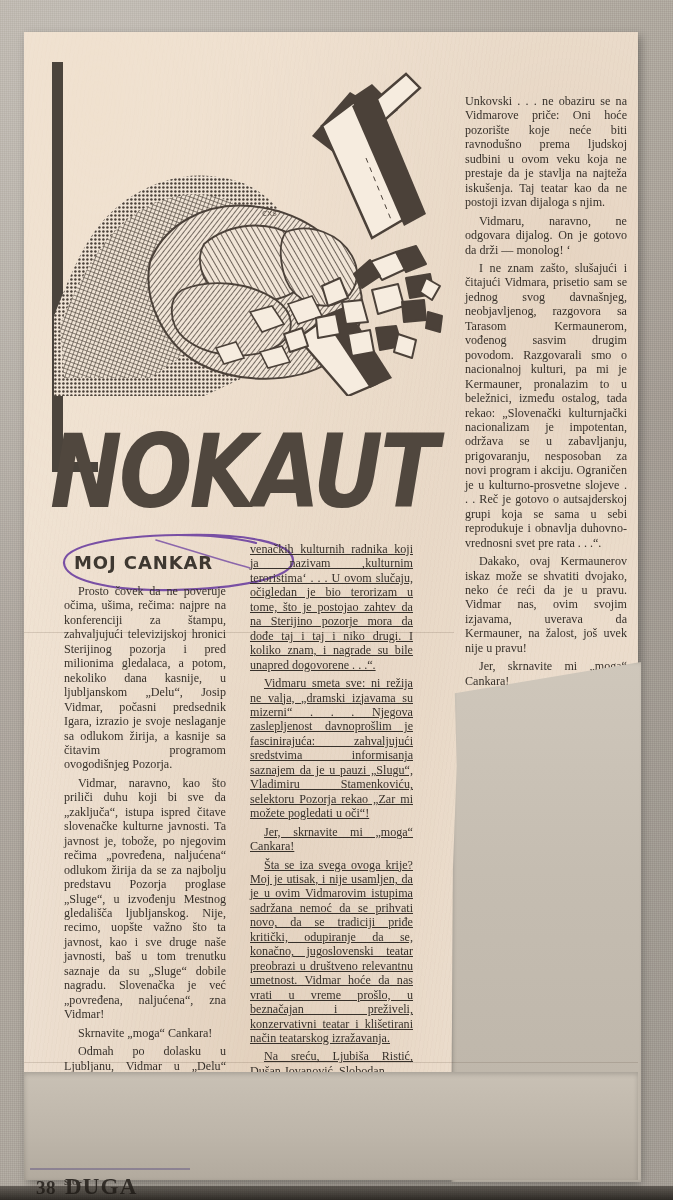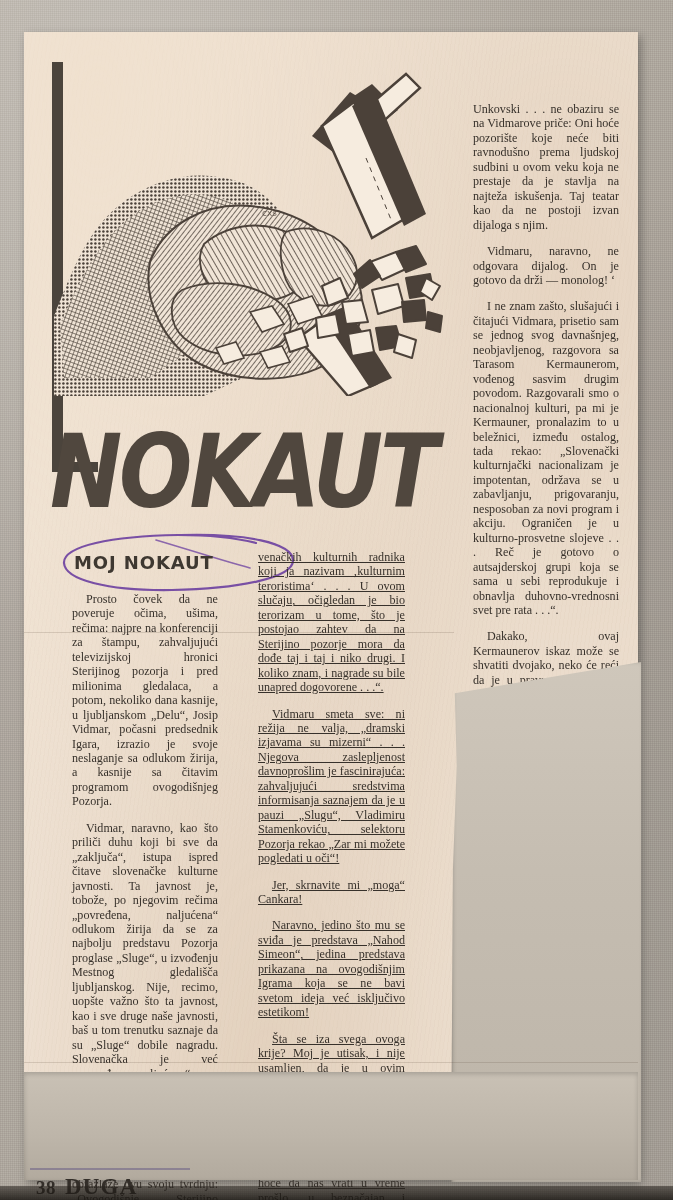--- a/index.html
+++ b/index.html
@@ -146,21 +146,21 @@
     position: absolute;
     font-family: "Liberation Serif", serif;
     font-size: 12.1px;
     line-height: 14.45px;
     color: #37312b;
     text-align: justify;
     text-justify: inter-word;
     hyphens: manual;
     -webkit-hyphens: manual;
   }
-  .col p { margin: 12px; text-indent: 14px; }
+  .col p { margin: 4px; text-indent: 14px; }
   .col p.noind { text-indent: 0; }
   .col p + p { margin-top: 0; }
 
   #col1 { left: 36px;  top: 548px; width: 170px; }
   #col2 { left: 222px; top: 506px; width: 171px; text-decoration: underline; }
   #col3 { left: 437px; top: 58px;  width: 170px; }
 
   
   #footer {
     position: absolute;
@@ -287,34 +287,33 @@
 
   <div id="nokaut">NOKAUT</div>
 
   <svg id="ink-oval" viewBox="0 0 236 62">
     <path d="M120 5 C 186 3, 232 13, 233 30 C 234 48, 178 59, 112 60
              C 48 61, 5 50, 4 33 C 3 16, 52 6, 118 5
              C 150 5, 176 8, 196 13" fill="none" stroke="#6b3fa0" stroke-width="2.2" stroke-linecap="round" opacity=".9"></path>
     <path d="M96 10 C 130 20, 160 30, 190 38" fill="none" stroke="#6b3fa0" stroke-width="1.6" stroke-linecap="round" opacity=".75"></path>
   </svg>
 
-  <div id="kicker">MOJ NOKAUT</div>
+  <div id="kicker">MOJ CANKAR</div>
 
   <div class="col" id="col1">
     <p>Prosto čovek da ne poveruje očima, ušima, rečima: najpre na konferenciji za štampu, zahvaljujući televizijskoj hronici Sterijinog pozorja i pred milionima gledalaca, a potom, nekoliko dana kasnije, u ljubljanskom „Delu“, Josip Vidmar, počasni predsednik Igara, izrazio je svoje neslaganje sa odlukom žirija, a kasnije sa čitavim programom ovogodišnjeg Pozorja.</p>
     <p>Vidmar, naravno, kao što priliči duhu koji bi sve da „zaključa“, istupa ispred čitave slovenačke kulturne javnosti. Ta javnost je, tobože, po njegovim rečima „povređena, naljućena“ odlukom žirija da se za najbolju predstavu Pozorja proglase „Sluge“, u izvođenju Mestnog gledališča ljubljanskog. Nije, recimo, uopšte važno što ta javnost, kao i sve druge naše javnosti, baš u tom trenutku saznaje da su „Sluge“ dobile nagradu. Slovenačka je već „povređena, naljućena“, zna Vidmar!</p>
     <p>Skrnavite „moga“ Cankara!</p>
     <p>Odmah po dolasku u Ljubljanu, Vidmar u „Delu“ obrazlaže ovu svoju tvrdnju: „Ovogodišnje Sterijino pozorje u Novom Sadu bilo je, mogu da kažem, vrlo slabo, i to, pre svega, zbog toga jer su na Pozorju dominirali, ovako ili onako, Slovenci i to onaj deo slo-</p>
   </div>
 
   <div class="col" id="col2">
     <p class="noind">venačkih kulturnih radnika koji ja nazivam ‚kulturnim teroristima‘ . . . U ovom slučaju, očigledan je bio terorizam u tome, što je postojao zahtev da na Sterijino pozorje mora da dođe taj i taj i niko drugi. I koliko znam, i nagrade su bile unapred dogovorene . . .“.</p>
     <p>Vidmaru smeta sve: ni režija ne valja, „dramski izjavama su mizerni“ . . . Njegova zaslepljenost davnoprošlim je fascinirajuća: zahvaljujući sredstvima informisanja saznajem da je u pauzi „Slugu“, Vladimiru Stamenkoviću, selektoru Pozorja rekao „Zar mi možete pogledati u oči“!</p>
     <p>Jer, skrnavite mi „moga“ Cankara!</p>
-    <p>Naravno, jedino što mu se sviđa je predstava „Nahod Simeon“, jedina predstava prikazana na ovogodišnjim Igrama koja se ne bavi svetom ideja već isključivo estetikom!</p>
     <p>Šta se iza svega ovoga krije? Moj je utisak, i nije usamljen, da je u ovim Vidmarovim istupima sadržana nemoć da se prihvati novo, da se tradiciji priđe kritički, odupiranje da se, konačno, jugoslovenski teatar preobrazi u društveno relevantnu umetnost. Vidmar hoće da nas vrati u vreme prošlo, u beznačajan i preživeli, konzervativni teatar i klišetirani način teatarskog izražavanja.</p>
     <p>Na sreću, Ljubiša Ristić, Dušan Jovanović, Slobodan</p>
   </div>
 
   <div class="col" id="col3">
     <p class="noind">Unkovski . . . ne obaziru se na Vidmarove priče: Oni hoće pozorište koje neće biti ravnodušno prema ljudskoj sudbini u ovom veku koja ne prestaje da je stavlja na najteža iskušenja. Taj teatar kao da ne postoji izvan dijaloga s njim.</p>
     <p>Vidmaru, naravno, ne odgovara dijalog. On je gotovo da drži — monolog! ‘</p>
     <p>I ne znam zašto, slušajući i čitajući Vidmara, prisetio sam se jednog svog davnašnjeg, neobjavljenog, razgovora sa Tarasom Kermaunerom, vođenog sasvim drugim povodom. Razgovarali smo o nacionalnoj kulturi, pa mi je Kermauner, pronalazim to u beležnici, između ostalog, tada rekao: „Slovenački kulturnjački nacionalizam je impotentan, održava se u zabavljanju, prigovaranju, nesposoban za novi program i akciju. Ograničen je u kulturno-prosvetne slojeve . . . Reč je gotovo o autsajderskoj grupi koja se sama u sebi reprodukuje i obnavlja duhovno-vrednosni svet pre rata . . .“.</p>
     <p>Dakako, ovaj Kermaunerov iskaz može se shvatiti dvojako, neko će reći da je u pravu. Vidmar nas, ovim svojim izjavama, uverava da Kermauner, na žalost, još uvek nije u pravu!</p>
     <p>Jer, skrnavite mi „moga“ Cankara!</p>

